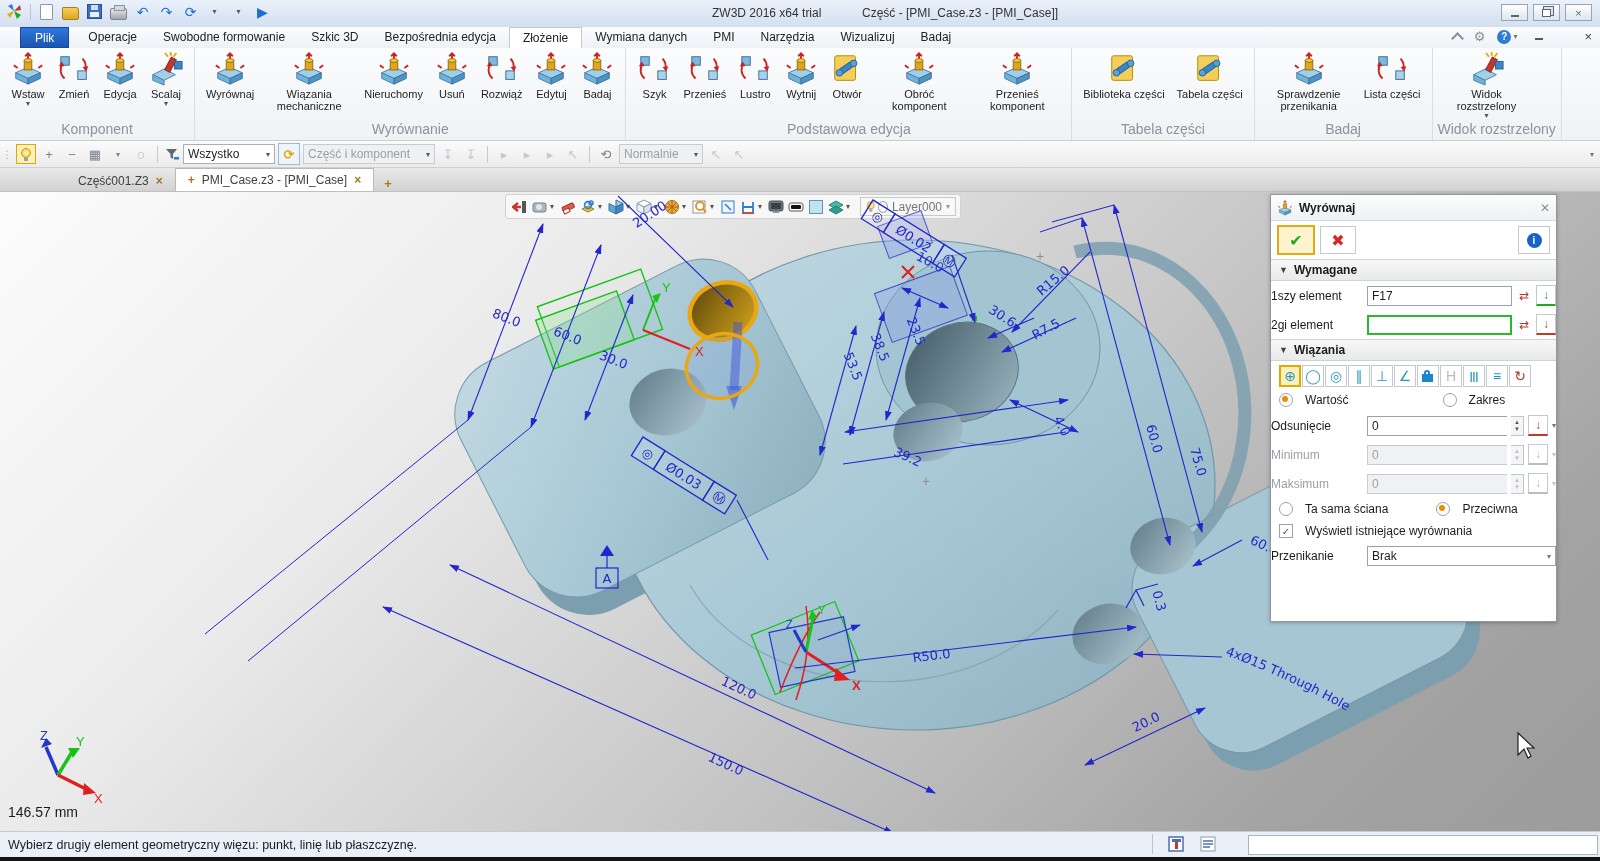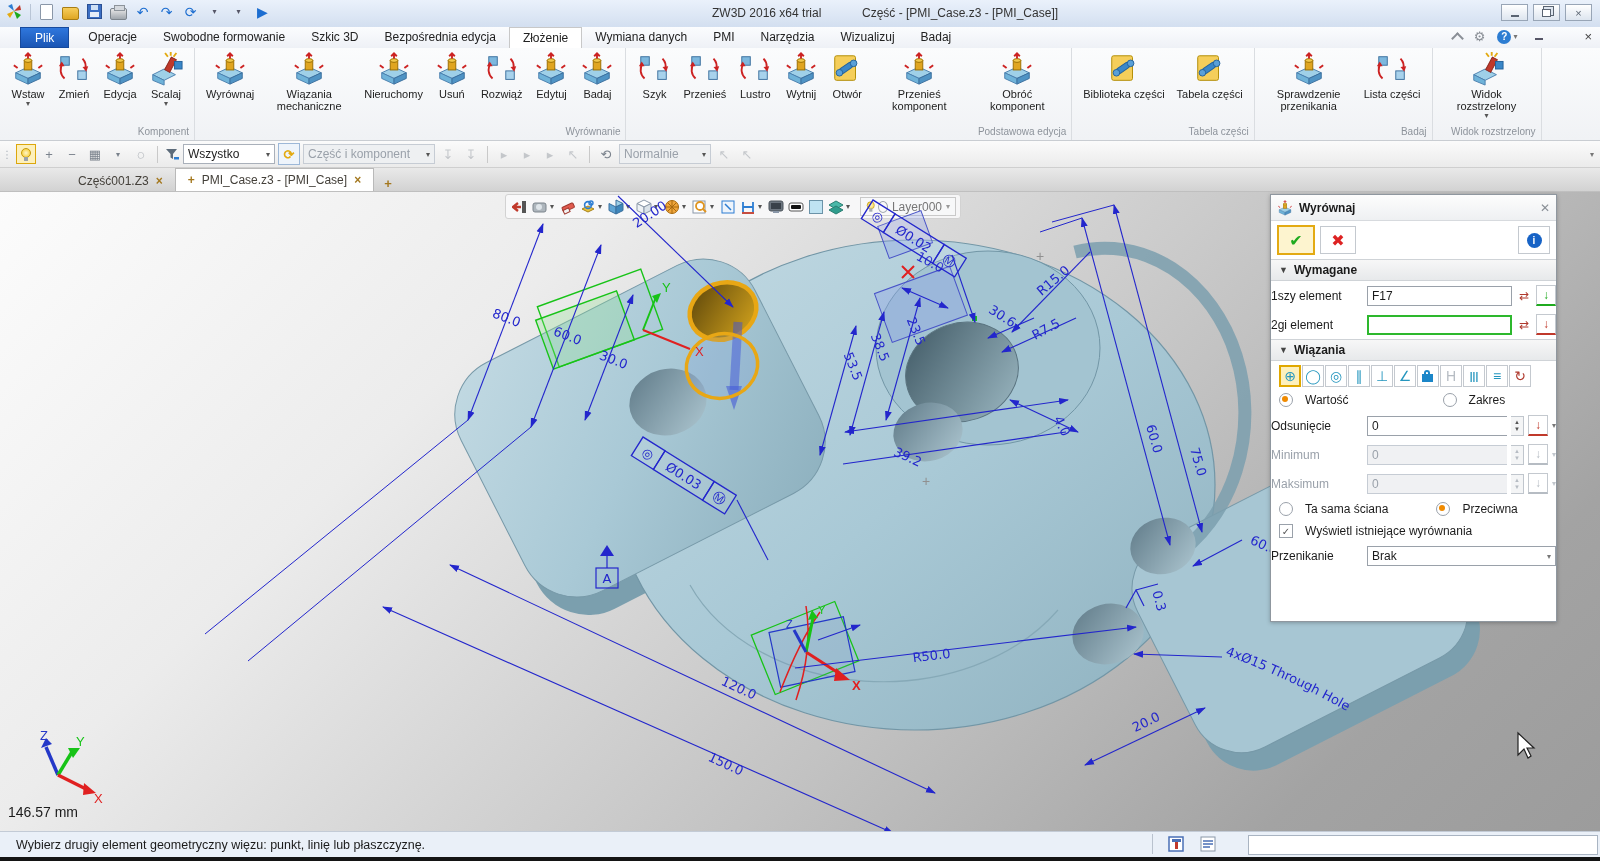--- a/index.html
+++ b/index.html
@@ -42,21 +42,21 @@
   
   .ribbon{position:absolute;left:0;top:48px;width:1600px;height:92px;
     background:linear-gradient(#fbfcfd,#f0f2f5);border-bottom:1px solid #c9cdd2;display:flex}
   .rgroup{display:flex;flex-direction:column;border-right:1px solid #dadde1;padding:2px 5px 0}
   .rbtns{display:flex;align-items:flex-start;flex:1}
   .rbtn{display:flex;flex-direction:column;align-items:center;padding:2px 6px 0;font-size:11px;
     line-height:12px;color:#222;text-align:center;max-width:86px}
   .rbtn .lbl{margin-top:2px}
   .ric{width:34px;height:34px}
   .dcaret{font-size:8px;color:#555;line-height:7px}
-  .rtitle{font-size:10px;color:#8d939b;text-align:right;padding:2px 0 3px}
+  .rtitle{font-size:14px;color:#8d939b;text-align:center;padding:2px 0 3px}
   
   .filterbar{position:absolute;left:0;top:141px;width:1600px;height:27px;
     background:linear-gradient(#fbfbfb,#ebebeb);border-bottom:1px solid #cfcfcf;
     display:flex;align-items:center;gap:3px;padding-left:2px;box-sizing:border-box}
   .grip{color:#aab1b9;font-size:10px;letter-spacing:-1px;margin-right:2px}
   .fico{min-width:20px;height:20px;display:flex;align-items:center;justify-content:center;font-size:13px;color:#7a828c}
   .fico.hl{background:#fdf0bc;border:1px solid #dca70c;box-sizing:border-box}
   .fico.dis{opacity:.38}
   .fdiv{width:1px;height:17px;background:#c9c9c9;margin:0 3px}
   .fsel{height:20px;border:1px solid #a9b0ba;background:#fff;font-size:12px;color:#222;
@@ -136,21 +136,21 @@
     border-bottom:none;border-radius:4px 4px 0 0;box-sizing:border-box}
   .lock:after{content:"";position:absolute;left:0;top:4px;width:11px;height:8px;background:#1b86c8}
   .radio{width:12px;height:12px;border-radius:50%;border:1px solid #9aa1aa;background:#fff;flex:none;position:relative}
   .radio.on:before{content:"";position:absolute;left:2px;top:2px;width:6px;height:6px;border-radius:50%;background:#f08a00}
   .checkb{width:12px;height:12px;border:1px solid #9aa1aa;background:#fff;flex:none;
     display:flex;align-items:center;justify-content:center;font-size:10px;color:#555}
   .radrow{display:flex;align-items:center;gap:12px;padding:4px 8px}
   .radrow .gap{width:70px}
   
   .statusbar{position:absolute;left:0;top:831px;width:1600px;height:26px;background:#eaf0f8;
-    border-top:1px solid #c3cbd6;display:flex;align-items:center;font-size:12.5px;color:#1b1b1b;padding-left:16px;box-sizing:border-box}
+    border-top:1px solid #c3cbd6;display:flex;align-items:center;font-size:12.5px;color:#1b1b1b;padding-left:8px;box-sizing:border-box}
   .sbdiv{position:absolute;left:1152px;top:834px;width:1px;height:20px;background:#b9c2ce}
   .sbico{position:absolute;top:835px;width:20px;height:18px;display:flex;align-items:center;justify-content:center}
   .sbinput{position:absolute;left:1248px;top:835px;width:348px;height:18px;border:1px solid #a9b4c2;background:#fff}
   .blackstrip{position:absolute;left:0;top:857px;width:1600px;height:4px;background:#141414}
 </style>
 </head>
 <body>
 
 <div class="titlebar">
   <div class="qat">
@@ -365,27 +365,27 @@
       <div class="rbtn">
         <svg class="ric" viewBox="0 0 36 36">
             <use href="#ric3"></use>
           </svg>
         <span class="lbl">Otwór</span>
       </div>
       <div class="rbtn">
         <svg class="ric" viewBox="0 0 36 36">
             <use href="#ric1"></use>
           </svg>
+        <span class="lbl">Obróć komponent</span>
+      </div>
+      <div class="rbtn">
+        <svg class="ric" viewBox="0 0 36 36">
+            <use href="#ric1"></use>
+          </svg>
         <span class="lbl">Przenieś komponent</span>
-      </div>
-      <div class="rbtn">
-        <svg class="ric" viewBox="0 0 36 36">
-            <use href="#ric1"></use>
-          </svg>
-        <span class="lbl">Obróć komponent</span>
       </div>
     </div>
     <div class="rtitle">Podstawowa edycja</div>
   </div>
 
   <div class="rgroup">
     <div class="rbtns">
       <div class="rbtn">
         <svg class="ric" viewBox="0 0 36 36">
             <use href="#ric3"></use>
@@ -461,21 +461,21 @@
   </div>
   <span class="fico dis">↧</span>
   <span class="fico dis">↧</span>
   <span class="fdiv"></span>
   <span class="fico dis">▸</span>
   <span class="fico dis">▸</span>
   <span class="fico dis">▸</span>
   <span class="fico dis">↖</span>
   <span class="fdiv"></span>
   <span class="fico">⟲</span>
-  <div class="fsel dis" style="width:92px">
+  <div class="fsel dis" style="width:84px">
     <span>Normalnie</span>
     <span class="fc">▾</span>
   </div>
   <span class="fico dis">↖</span>
   <span class="fico dis">↖</span>
   <span style="margin-left:auto;margin-right:6px;font-size:8px;color:#777">▾</span>
 </div>
 
 <div class="tabsbar">
   <div class="dtab">

